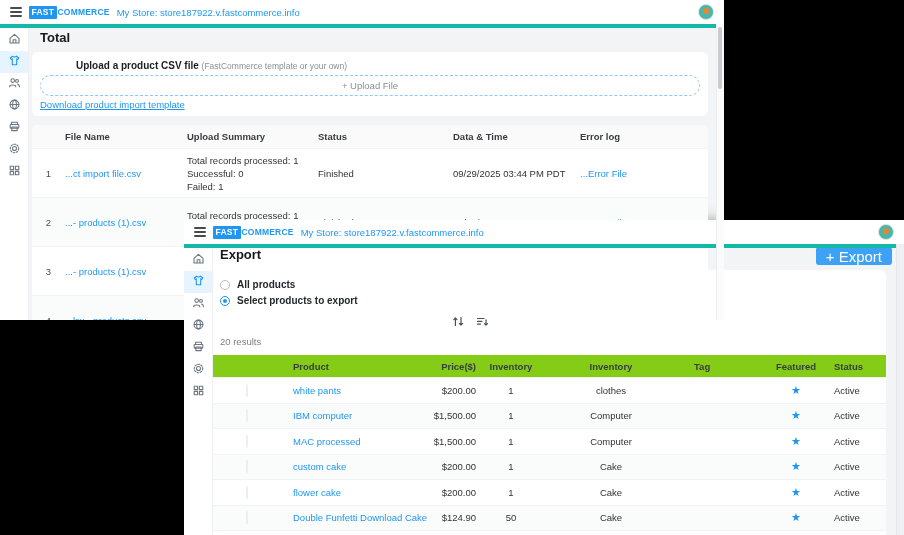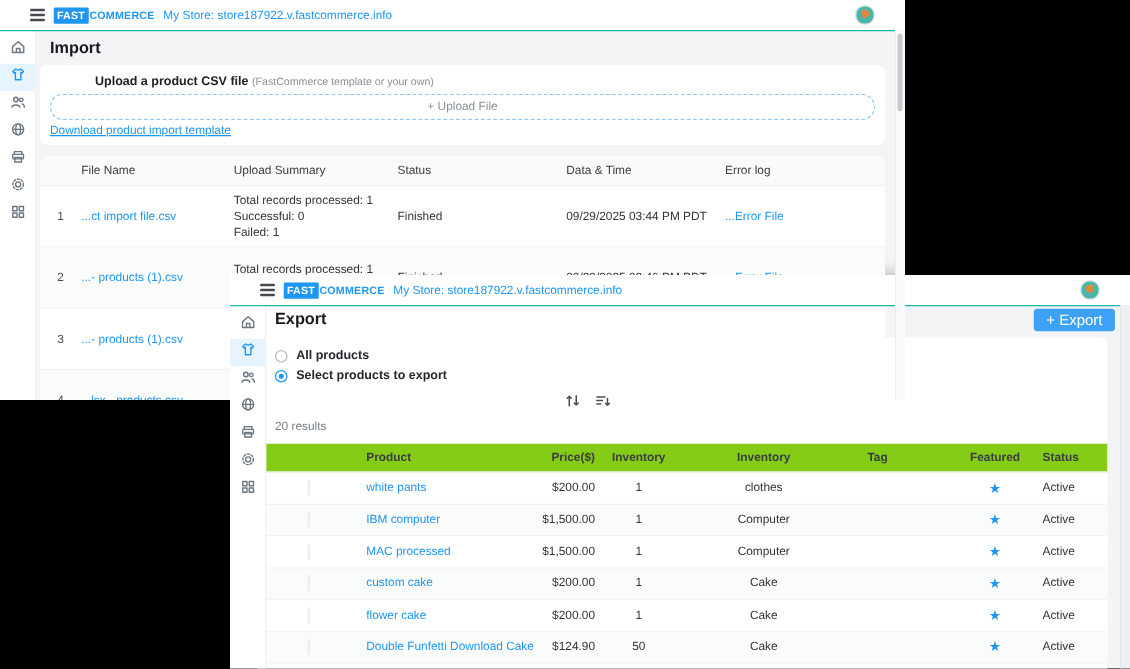--- a/index.html
+++ b/index.html
@@ -4,21 +4,21 @@
 <style>
   html,body{margin:0;padding:0;background:#000;}
   .canvas{position:relative;width:904px;height:535px;background:#000;overflow:hidden;
           font-family:"Liberation Sans", sans-serif;-webkit-font-smoothing:antialiased;}
   .win{position:absolute;overflow:hidden;background:#f2f4f6;}
   #win-import{left:0;top:0;width:724px;height:320px;}
   #win-export{left:184px;top:220px;width:720px;height:315px;box-shadow:0 2px 14px rgba(0,0,0,.45);}
 
   
   .topbar{position:absolute;top:0;left:0;right:0;height:24px;background:#fff;
-          border-bottom:1px solid #14b8a6;display:flex;align-items:center;padding:0 24px;gap:7px;z-index:6;}
+          border-bottom:4px solid #14b8a6;display:flex;align-items:center;padding:0 10px;gap:7px;z-index:6;}
   .hamburger{width:12px;display:flex;flex-direction:column;gap:2.5px;cursor:pointer;}
   .hamburger i{display:block;height:1.5px;background:#474b50;border-radius:1px;}
   .logo{display:flex;align-items:center;font-weight:bold;font-size:8.5px;letter-spacing:.2px;}
   .logo .f{background:#1e96f2;color:#fff;padding:1.5px 2.5px;border-radius:1px;}
   .logo .c{color:#1e96f2;margin-left:1px;}
   .store-link{color:#1e96f2;font-size:9.5px;cursor:pointer;}
   .avatar{margin-left:auto;width:14px;height:14px;border-radius:50%;
           background:radial-gradient(circle at 50% 42%, #d98a3d 0 3.2px, #49b6a8 3.4px);
           border:1px solid #d8dde0;cursor:pointer;}
 
@@ -38,35 +38,35 @@
   .up-heading b{font-weight:bold;padding-left:32px;}
   .up-note{font-size:8.5px;color:#8a9097;font-weight:normal;}
   .upload-btn{position:absolute;left:8px;right:8px;top:23px;height:19px;border:1px dashed #8fc6f8;
               border-radius:12px;display:flex;align-items:center;justify-content:center;
               color:#8a9097;font-size:9.5px;cursor:pointer;background:#fff;}
   .dl-link{position:absolute;left:8px;top:47px;font-size:9.5px;color:#1e96f2;
            text-decoration:underline;cursor:pointer;}
 
   .imp-row{display:grid;grid-template-columns:33px 122px 131px 135px 127px 1fr;
            align-items:center;border-bottom:1px solid #f2f2f2;font-size:9.5px;color:#333;background:#fff;}
-  .imp-row.head{height:23px;background:#fafafa;font-weight:normal;color:#393c40;}
+  .imp-row.head{height:23px;background:#fafafa;font-weight:bold;color:#393c40;}
   .imp-row.r{height:48px;}
   .imp-row.alt{background:#fafbfb;}
   .imp-row .num{text-align:center;color:#4b4f54;}
   .imp-row .cell{padding-right:8px;}
   .summary div{line-height:13px;}
   .blue-link{color:#1e96f2;cursor:pointer;}
 
   .sb{position:absolute;top:24px;right:0;bottom:0;width:7px;background:#fbfbfc;border-left:1px solid #ededee;z-index:7;}
   .sb .tmb{position:absolute;top:3px;left:1px;width:4px;height:62px;background:#c7cacf;border-radius:2px;cursor:pointer;}
   .sb.flat{background:#eef0f3;border-left:1px solid #e4e6ea;}
 
   
   .export-btn{position:absolute;top:27px;right:12px;height:18px;padding:0 10px;background:#3da2f5;
-              color:#fff;font-size:12px;border:none;border-radius:3px;display:flex;align-items:center;cursor:pointer;}
+              color:#fff;font-size:15px;border:none;border-radius:3px;display:flex;align-items:center;cursor:pointer;}
   .radio-row{display:flex;align-items:center;gap:7px;font-size:10px;font-weight:bold;color:#24282c;position:absolute;left:14px;cursor:pointer;}
   .radio{width:10px;height:10px;border:1px solid #b9bcc0;border-radius:50%;background:#fff;box-sizing:border-box;flex:0 0 auto;}
   .radio.sel{border:1px solid #1e96f2;position:relative;}
   .radio.sel::after{content:"";position:absolute;left:2px;top:2px;right:2px;bottom:2px;background:#1e96f2;border-radius:50%;}
   .search{position:absolute;left:14px;top:41px;width:222px;height:19px;border:1px solid #cfd3d7;border-radius:11px;
           background:#fff;display:flex;align-items:center;padding:0 8px;box-sizing:border-box;gap:4px;}
   .search input{flex:1;border:none;outline:none;background:transparent;font-size:9.5px;color:#333;
                 font-family:"Liberation Sans", sans-serif;min-width:0;}
   .search input::placeholder{color:#9aa0a6;}
   .tool-ic{position:absolute;top:44px;cursor:pointer;}
@@ -152,21 +152,21 @@
       <div class="it">
         <span><svg width="13" height="13" viewBox="0 0 13 13">
               <rect x="2.2" y="2.2" width="3.4" height="3.4"></rect>
               <rect x="7.4" y="2.2" width="3.4" height="3.4"></rect>
               <rect x="2.2" y="7.4" width="3.4" height="3.4"></rect>
               <rect x="7.4" y="7.4" width="3.4" height="3.4"></rect>
             </svg></span>
       </div>
     </div>
 
-    <div class="page-title" style="left:40px;top:30px;">Import</div>
+    <div class="page-title" style="left:40px;top:30px;">Total</div>
 
     <div class="card" style="left:32px;top:52px;width:676px;height:64px;">
       <div class="up-heading">
         <b>Upload a product CSV file</b>
         <span class="up-note">(FastCommerce template or your own)</span>
       </div>
       <div class="upload-btn">+ Upload File</div>
       <a class="dl-link">Download product import template</a>
     </div>
 

